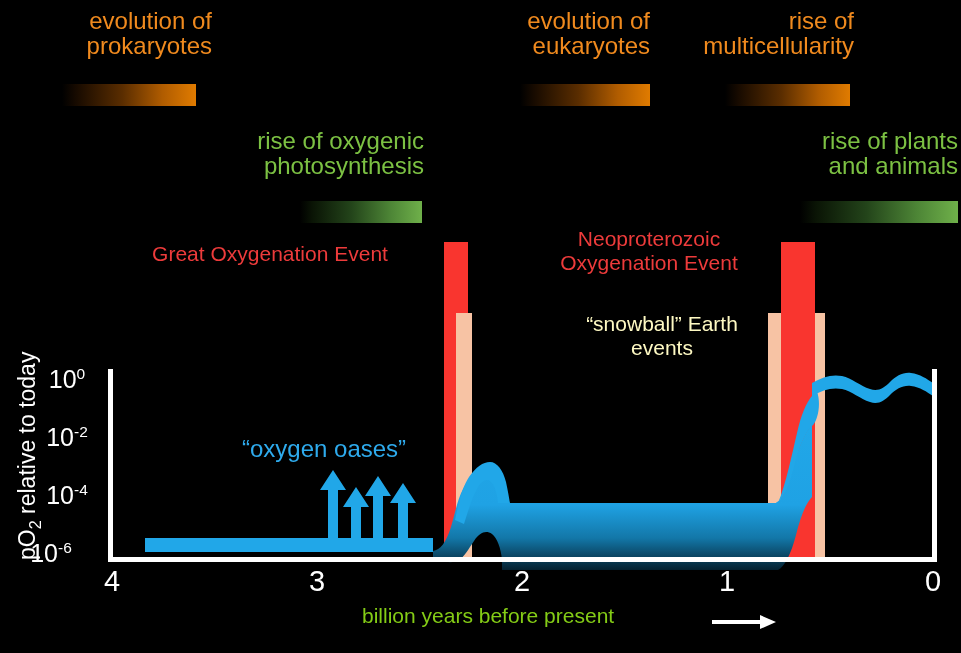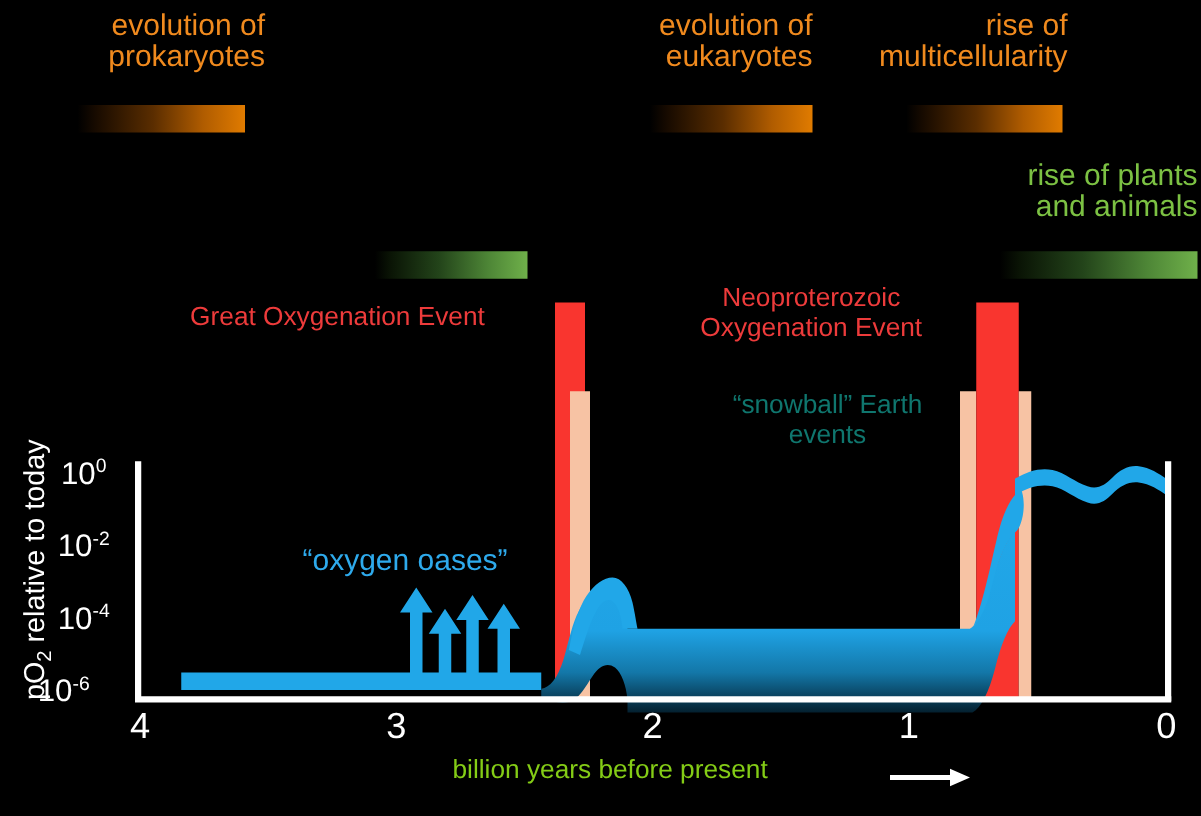--- a/index.html
+++ b/index.html
@@ -17,21 +17,21 @@
   .era-green{color:#7cc143;}
 
   
   .gbar{position:absolute;height:22px;}
   .gbar.orange{background:linear-gradient(to right,#000000 0%,#160a00 10%,#5a2d00 45%,#b05c00 75%,#e07b00 100%);}
   .gbar.green{background:linear-gradient(to right,#000000 0%,#0a1405 10%,#23441a 42%,#4d8536 74%,#6fb04a 100%);}
 
   
   .ev-red{position:absolute;color:#ed3b3b;font-size:21px;text-align:center;
           line-height:1.12;white-space:pre-line;}
-  .ev-pink{position:absolute;color:#0f766e;font-size:21px;text-align:center;
+  .ev-pink{position:absolute;color:#fef9c3;font-size:21px;text-align:center;
            line-height:1.12;white-space:pre-line;}
 
   
   .vband{position:absolute;}
   .vband.red{background:#f9352f;}
   .vband.pink{background:#f7c3a4;}
   .axisline{position:absolute;background:#ffffff;}
 
   .ytick{position:absolute;color:#ffffff;font-size:25px;text-align:center;
          width:74px;letter-spacing:0px;}
@@ -52,20 +52,22 @@
 <body>
 
 <div id="figure">
 
   <div class="era-label era-orange" style="left:32px;top:8px;width:180px;">evolution of
 prokaryotes</div>
   <div class="era-label era-orange" style="left:492px;top:8px;width:158px;">evolution of
 eukaryotes</div>
   <div class="era-label era-orange" style="left:668px;top:8px;width:186px;">rise of
 multicellularity</div>
+  <div class="era-label era-green" style="left:228px;top:128px;width:196px;">rise of oxygenic
+photosynthesis</div>
   <div class="era-label era-green" style="left:772px;top:128px;width:186px;">rise of plants
 and animals</div>
 
   <div class="gbar orange" style="left:62px;top:84px;width:134px;"></div>
   <div class="gbar orange" style="left:520px;top:84px;width:130px;"></div>
   <div class="gbar orange" style="left:725px;top:84px;width:125px;"></div>
   <div class="gbar green" style="left:300px;top:201px;width:122px;"></div>
   <div class="gbar green" style="left:800px;top:201px;width:158px;"></div>
 
   <div class="vband red" style="left:444px;top:242px;width:24px;height:318px;"></div>

